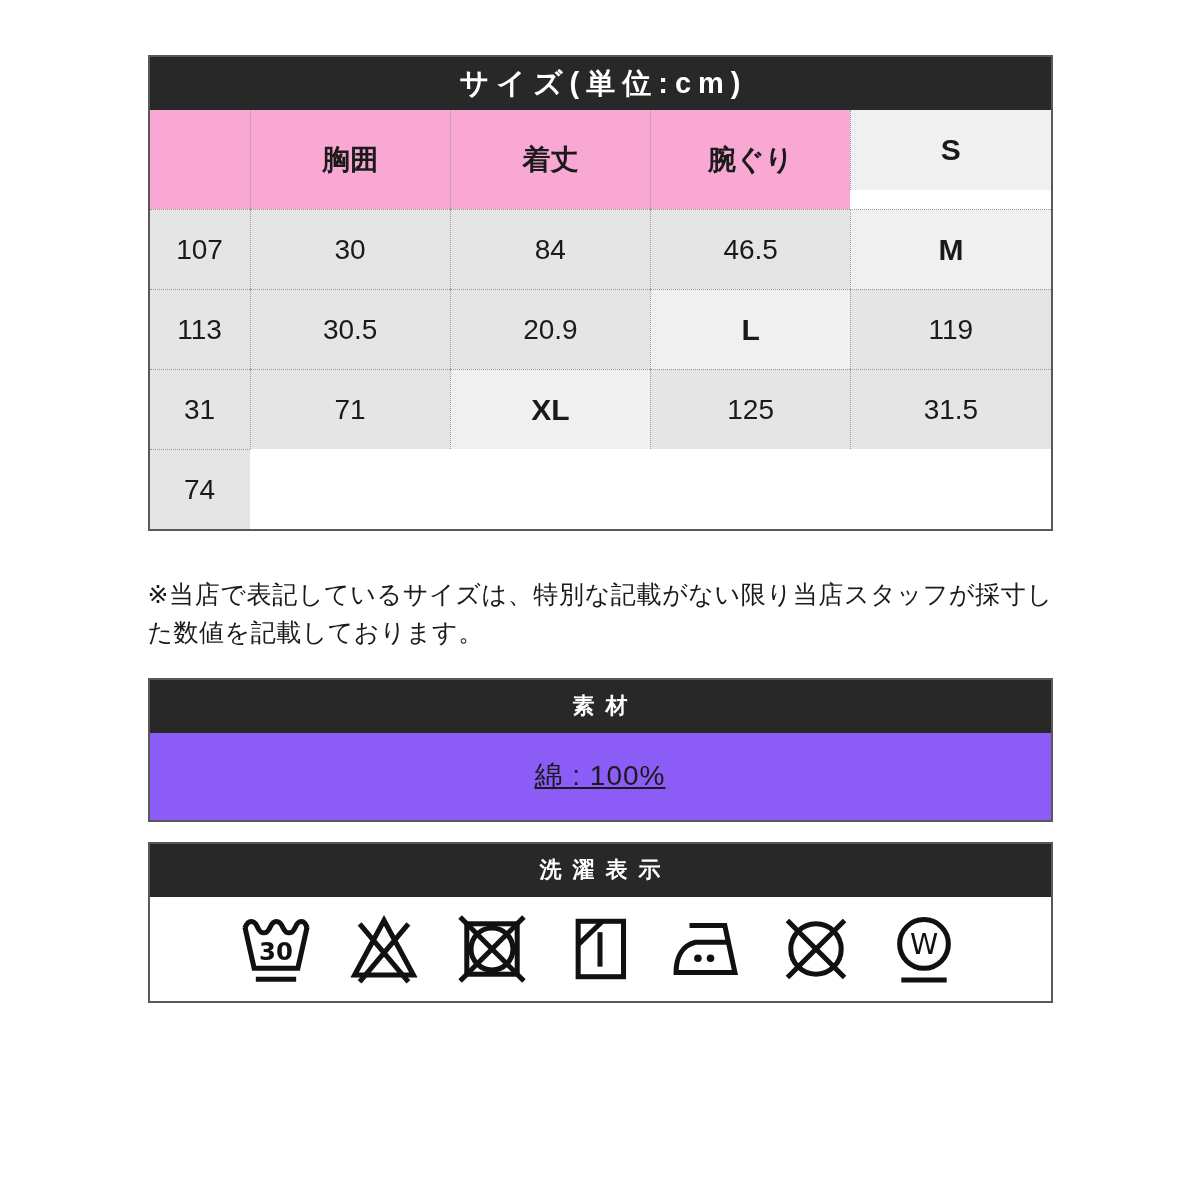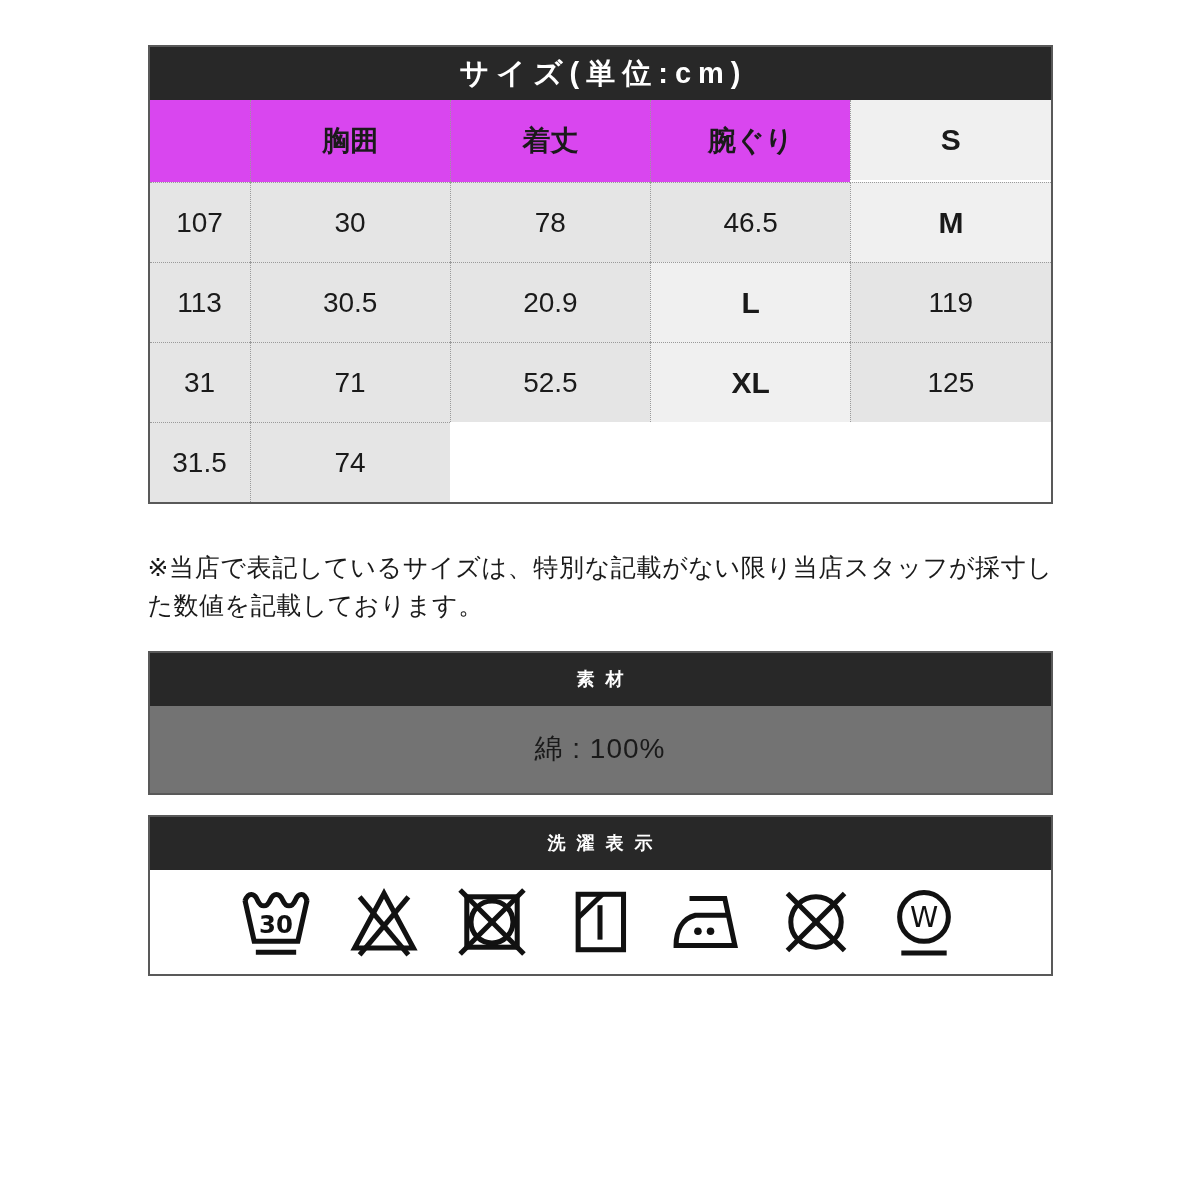--- a/index.html
+++ b/index.html
@@ -2,56 +2,56 @@
 <html><head>
 <meta charset="utf-8">
 <style>
   html,body{margin:0;padding:0;background:#fff;}
   body{
     width:1200px;height:1200px;
     font-family:"Liberation Sans","DejaVu Sans",sans-serif;
     color:#1a1a1a;
     -webkit-font-smoothing:antialiased;
   }
-  .page{width:905px;margin:2px auto;padding-top:43px;box-sizing:border-box;}
+  .page{width:905px;margin:12px auto;padding-top:43px;box-sizing:border-box;}
 
   
   .size-table{border:2px solid #595959;}
   .st-title{
     background:#282828;color:#fff;height:53px;
     display:flex;align-items:center;justify-content:center;
     font-weight:bold;font-size:29px;letter-spacing:7px;text-indent:7px;
   }
   .st-grid{display:grid;grid-template-columns:100px 1fr 1fr 1fr 1fr;}
   .st-grid>div{
     display:flex;align-items:center;justify-content:center;
     height:80px;background:#e5e5e5;font-size:28px;box-sizing:border-box;
   }
-  .st-grid>div.hdr{height:82px;background:#d946ef;font-weight:bold;}
+  .st-grid>div.hdr{height:99px;background:#f9a8d4;font-weight:bold;}
   .st-grid>div.szc{background:#f0f0f0;font-weight:bold;font-size:30px;}
   .st-grid>div:not(:nth-child(5n+1)){border-left:1px dotted #9a9a9a;}
   .st-grid>div:nth-child(n+6){border-top:1px dotted #9a9a9a;}
 
   
   .note{font-size:25px;line-height:1.53;letter-spacing:0.5px;text-align:justify;}
   .note.first{margin-top:25px;}
   .note.second{margin-top:44px;}
 
   
   .sec{border:2px solid #595959;}
   .sec.material{margin-top:26px;}
   .sec.laundry{margin-top:20px;}
   .sec-title{
     background:#282828;color:#fff;height:53px;
     display:flex;align-items:center;justify-content:center;
-    font-weight:bold;font-size:18px;letter-spacing:11px;text-indent:11px;
+    font-weight:bold;font-size:22px;letter-spacing:11px;text-indent:11px;
   }
   .mat-body{
-    height:87px;background:#737373;display:flex;align-items:center;justify-content:center;
-    font-size:28px;letter-spacing:1px;
+    height:87px;background:#8b5cf6;display:flex;align-items:center;justify-content:center;
+    font-size:28px;letter-spacing:1px;text-decoration:underline;
   }
   .care-body{
     height:104px;background:#fff;display:flex;align-items:center;justify-content:center;
     gap:24px;
   }
   .care-icon{width:84px;height:84px;display:flex;align-items:center;justify-content:center;}
   .care-icon svg{width:84px;height:84px;display:block;}
 </style>
 </head>
 <body>
@@ -63,33 +63,32 @@
     <div class="st-grid">
 
       <div class="hdr"></div>
       <div class="hdr">胸囲</div>
       <div class="hdr">着丈</div>
       <div class="hdr">腕ぐり</div>
 
       <div class="szc">S</div>
       <div>107</div>
       <div>30</div>
-      <div>78</div>
+      <div>84</div>
       <div>46.5</div>
 
       <div class="szc">M</div>
       <div>113</div>
       <div>30.5</div>
       <div>20.9</div>
 
       <div class="szc">L</div>
       <div>119</div>
       <div>31</div>
       <div>71</div>
-      <div>52.5</div>
 
       <div class="szc">XL</div>
       <div>125</div>
       <div>31.5</div>
       <div>74</div>
     </div>
   </section>
 
   <p class="note second">※当店で表記しているサイズは、特別な記載がない限り当店スタッフが採寸した数値を記載しております。</p>
 

